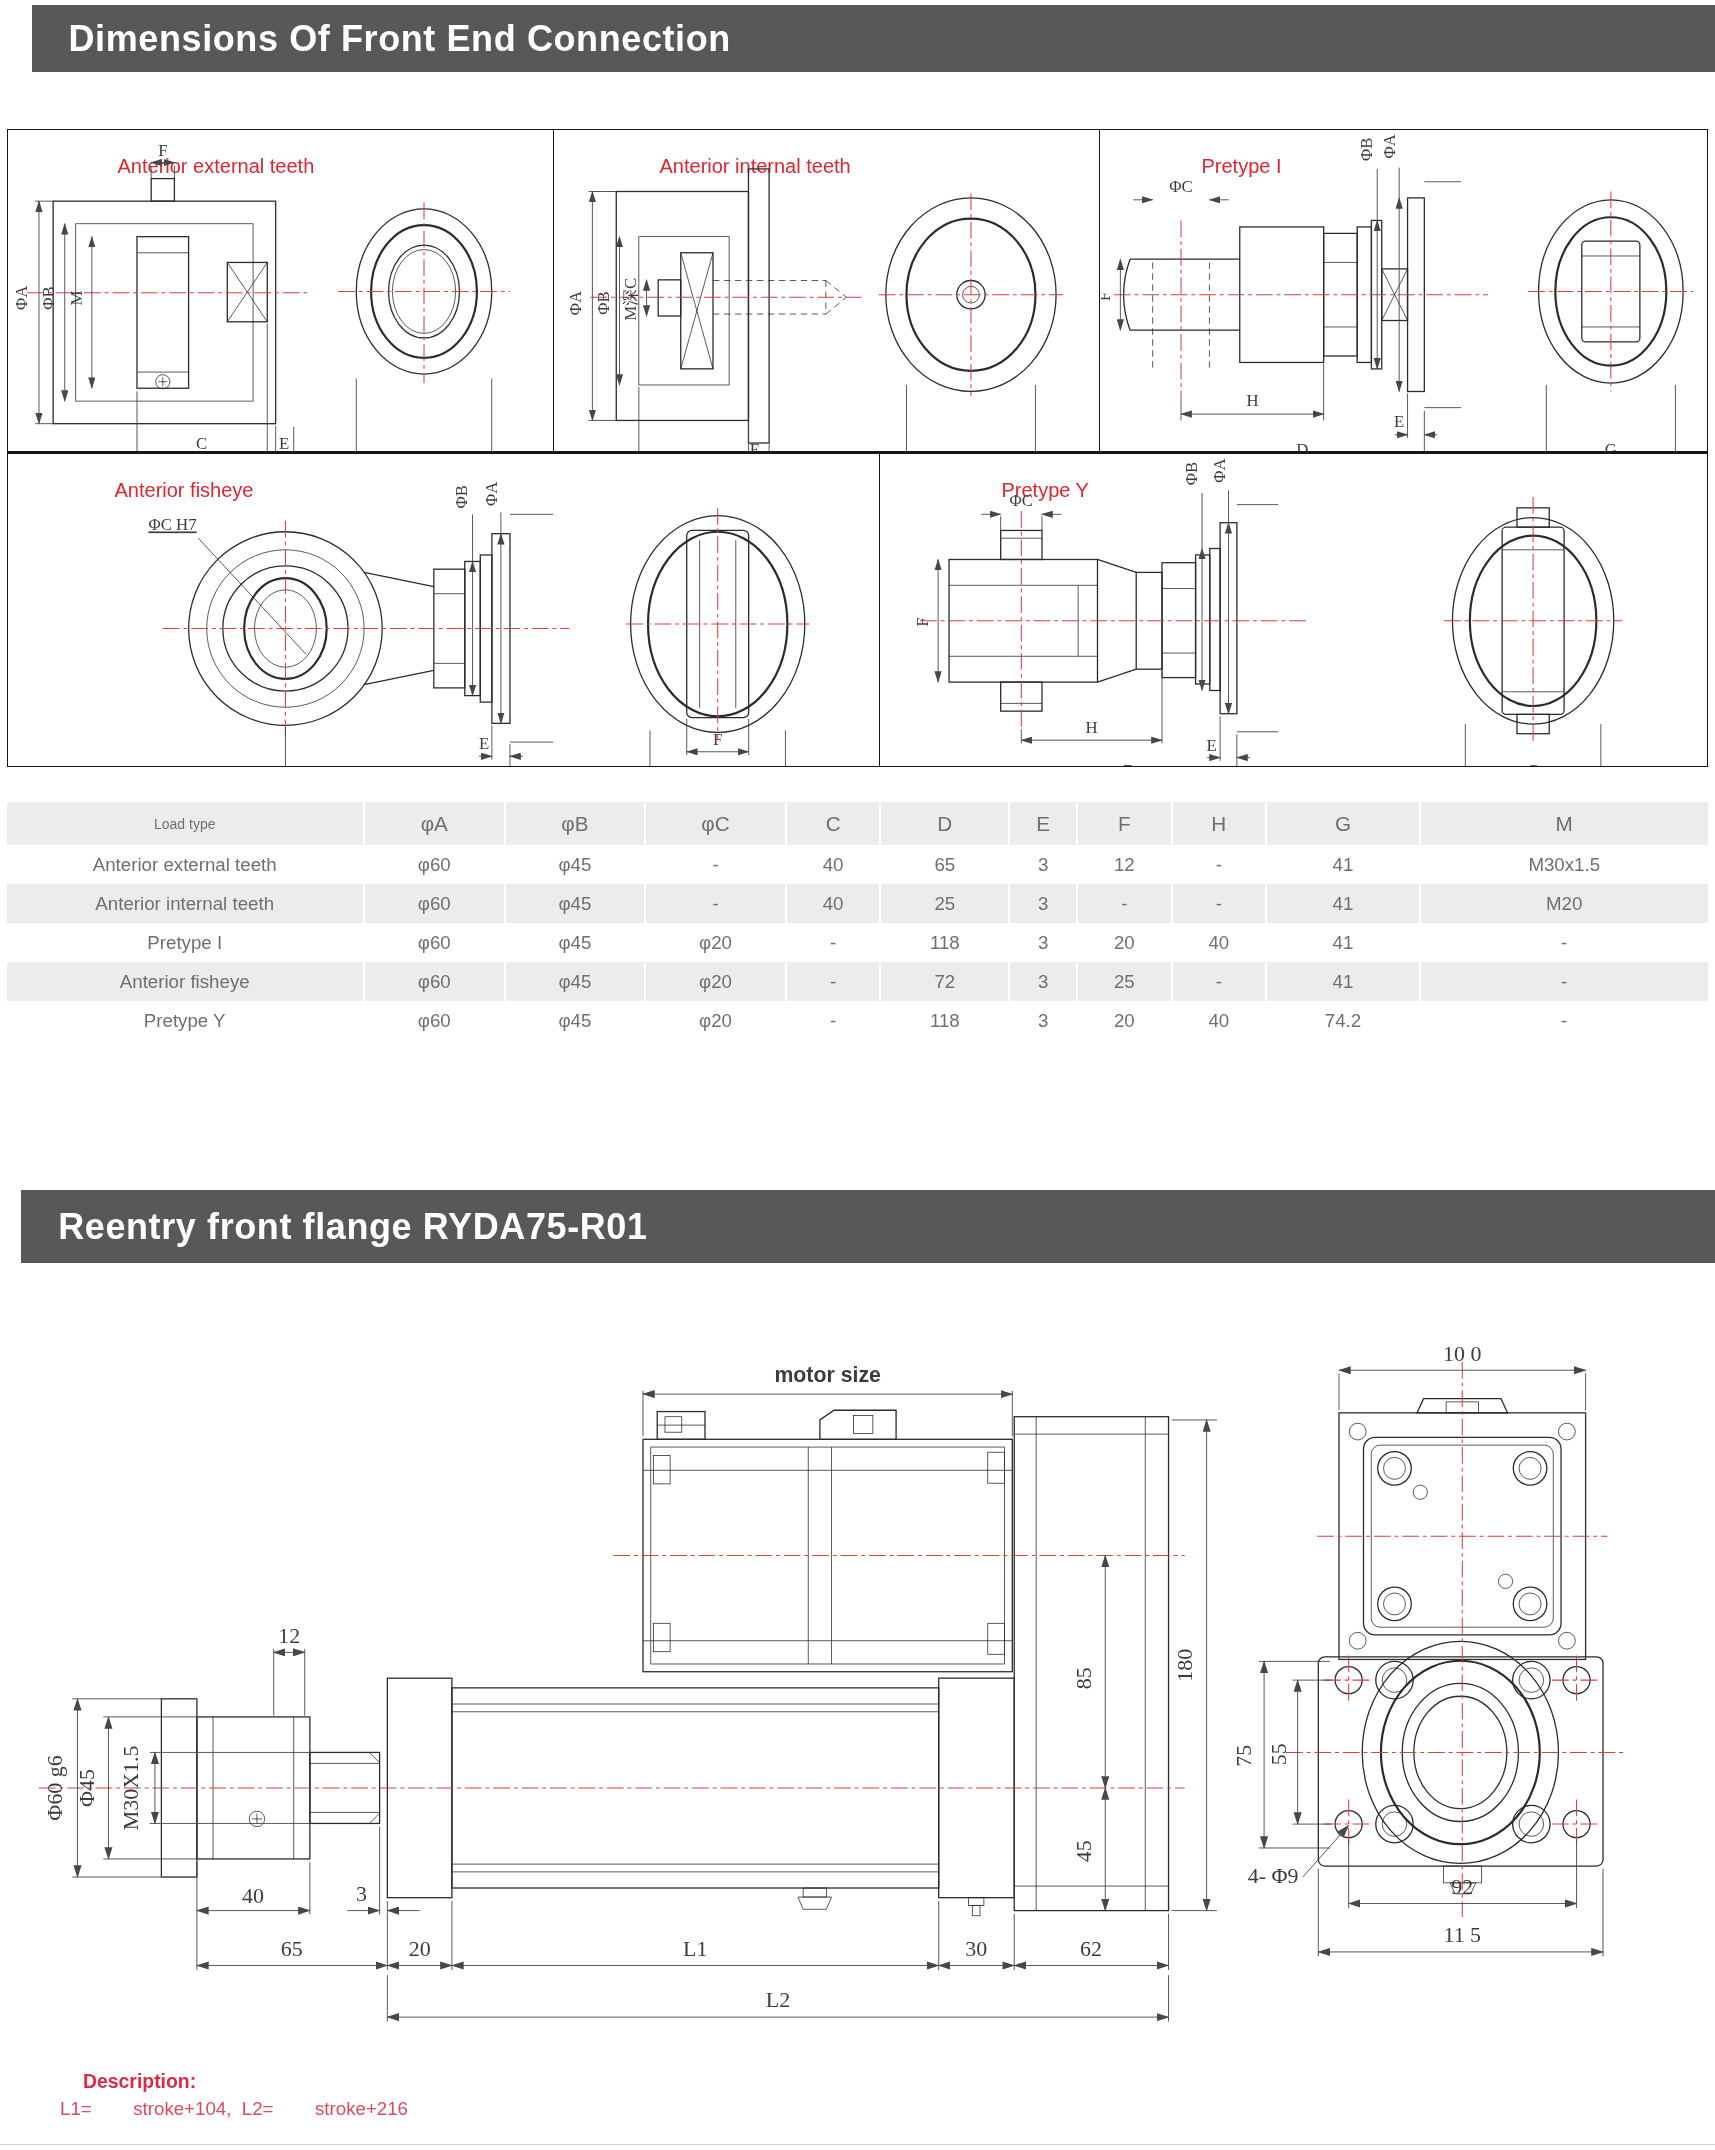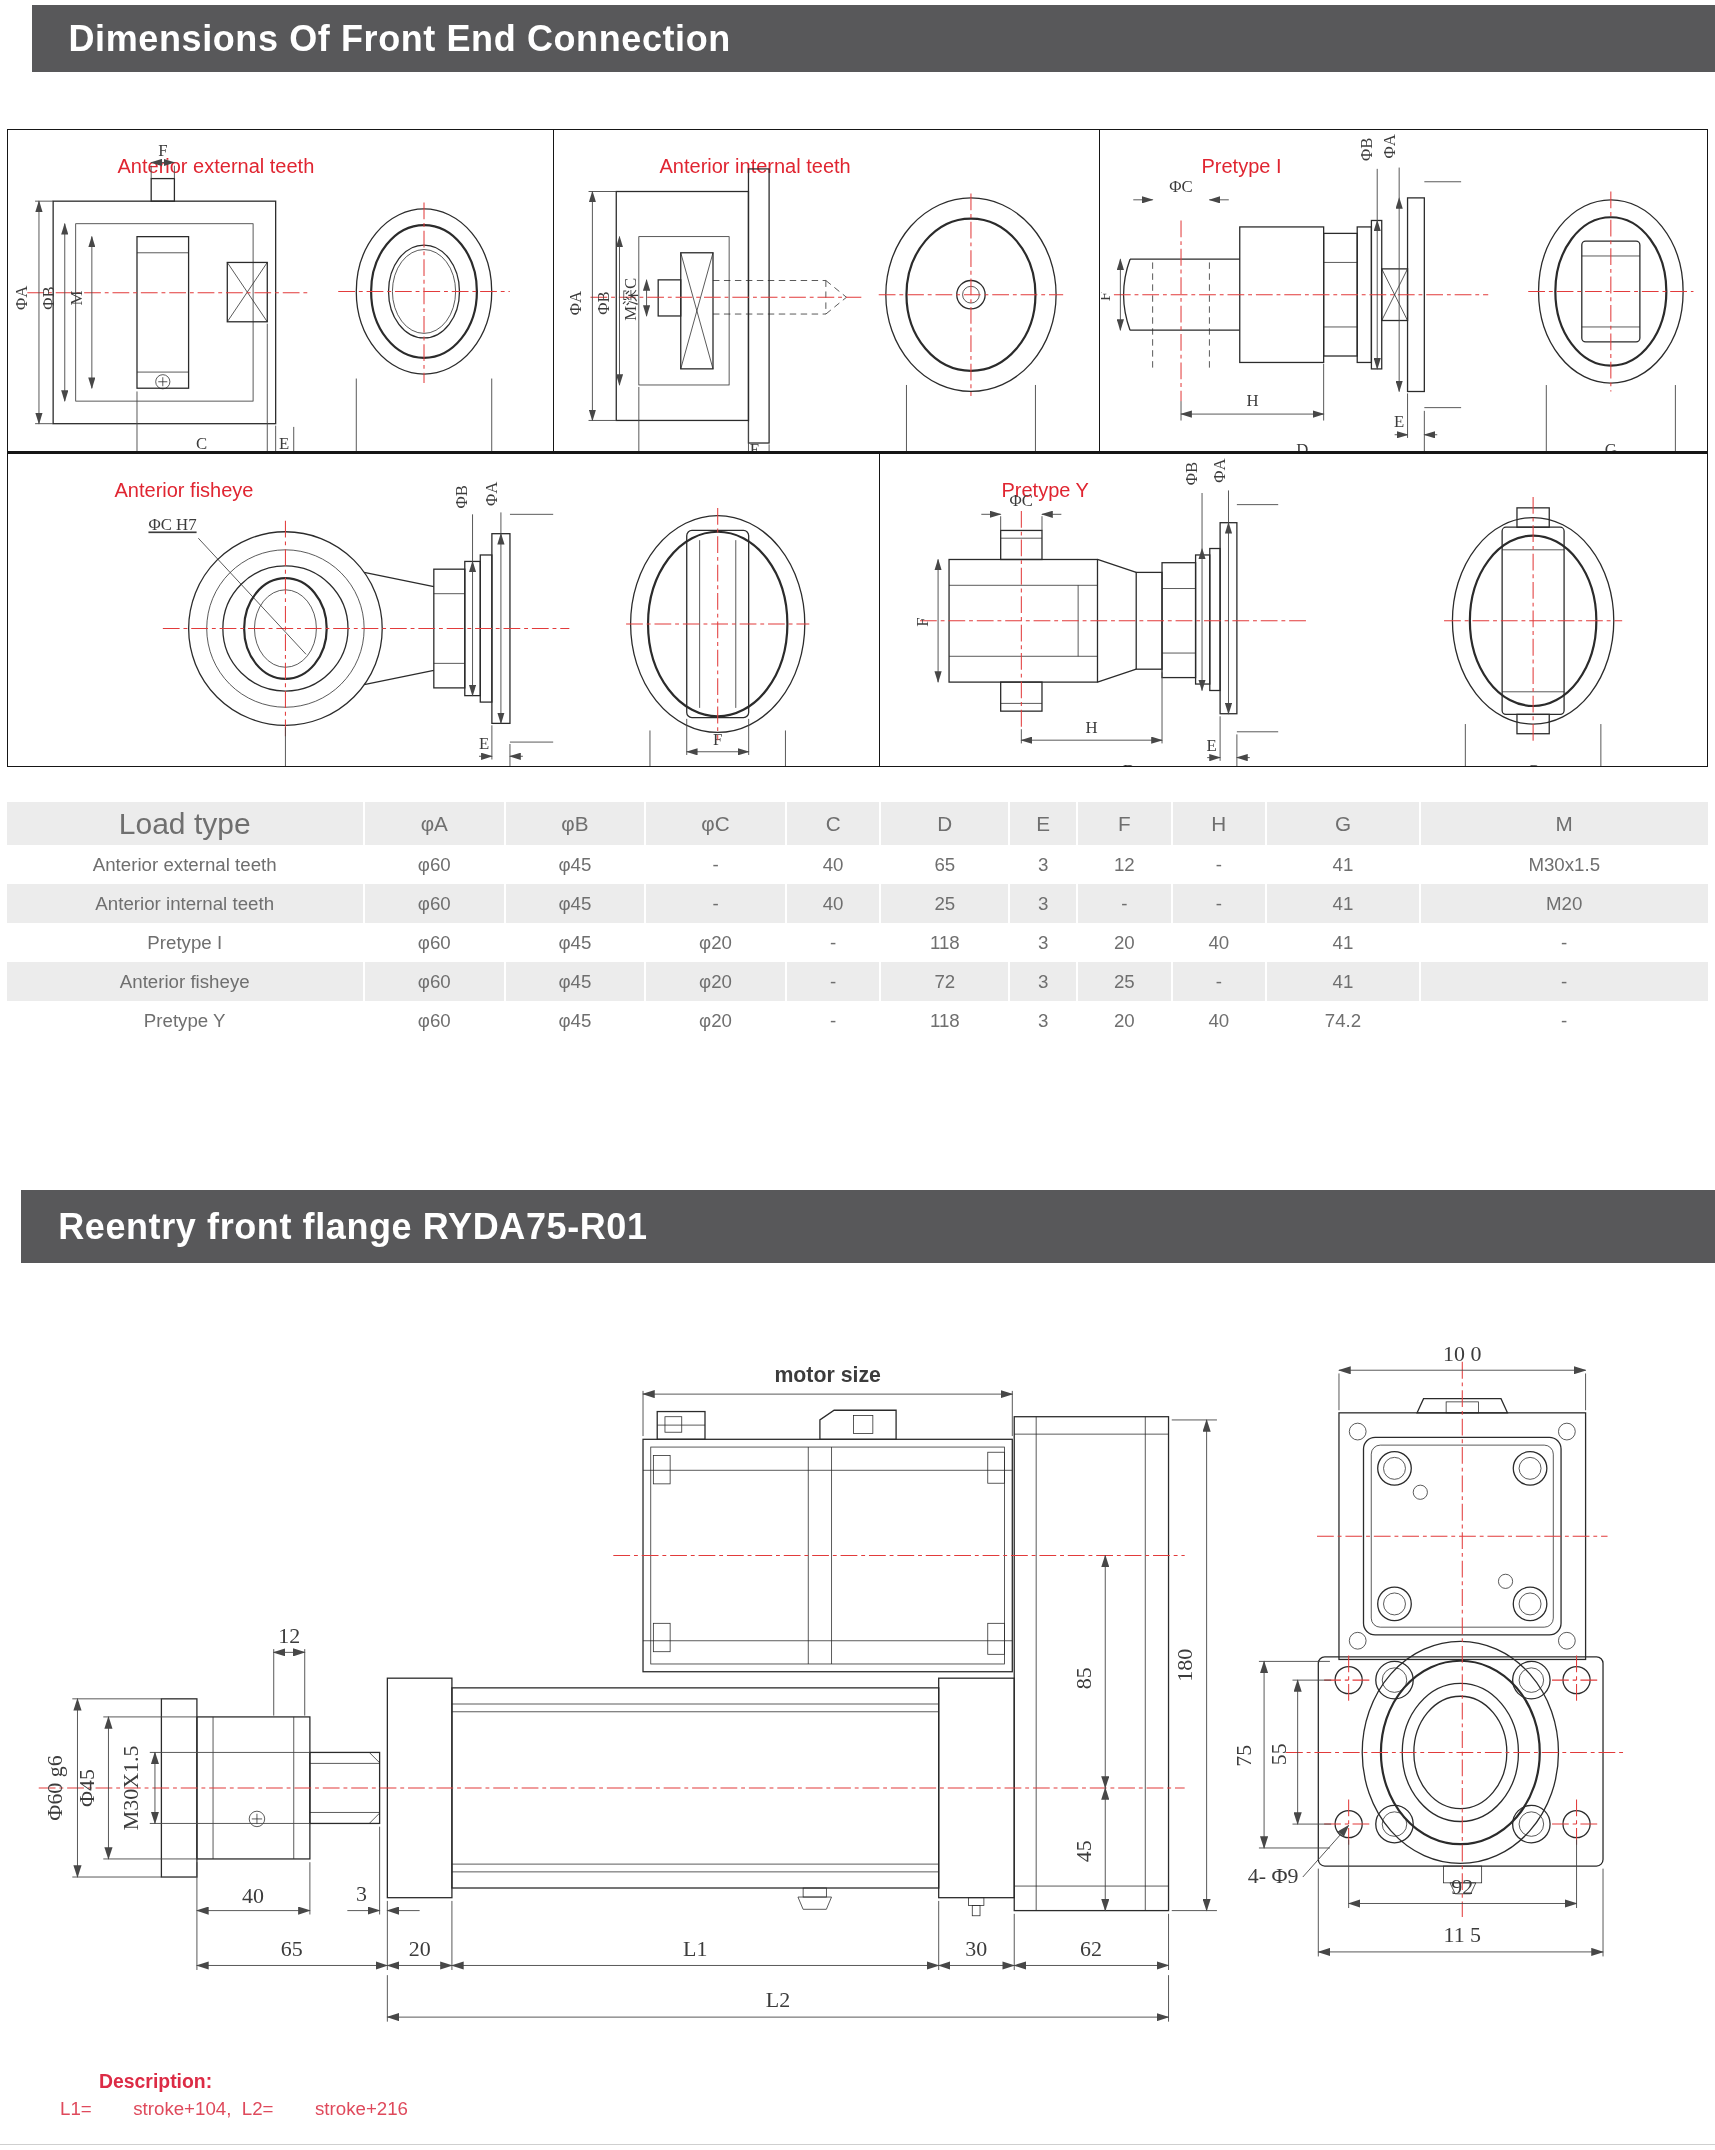--- a/index.html
+++ b/index.html
@@ -25,22 +25,22 @@
   svg text{fill:#3c3c3c;}
   .dt{font:26px "Liberation Serif", serif;}
   .dt2{font:34px "Liberation Serif", serif;}
   .sans{font:600 33px "Liberation Sans", sans-serif;}
   
   #dim-table{position:absolute;left:6.5px;top:802px;width:1703px;border-collapse:collapse;
              color:#6f6f6f;text-align:center;}
   #dim-table th{background:#ececec;font-weight:normal;font-size:20.7px;height:41px;border-right:2.6px solid #fff;}
   #dim-table td{font-size:18.7px;height:37px;border-right:2.6px solid #fff;}
   #dim-table tbody tr:nth-child(even) td{background:#ececec;}
-  #dim-table th:first-child{width:21%;font-size:30px;}
-  #desc-title{position:absolute;left:83px;top:2070px;color:#dc2b45;font-size:19.4px;font-weight:bold;margin-left:16px;}
+  #dim-table th:first-child{width:21%;font-size:14px;}
+  #desc-title{position:absolute;left:83px;top:2070px;color:#dc2b45;font-size:19.4px;font-weight:bold;}
   #desc-line{position:absolute;left:36px;top:2098px;color:#df4a5c;font-size:18.7px;white-space:pre;margin-left:24px;}
   #bottom-rule{position:absolute;left:0;top:2144px;width:1716px;height:1.3px;background:#cfcfcf;}
 </style>
 </head>
 <body>
 
 <div id="page">
 
   <div id="bar1" class="bar">
     <span>Dimensions Of Front End Connection</span>

